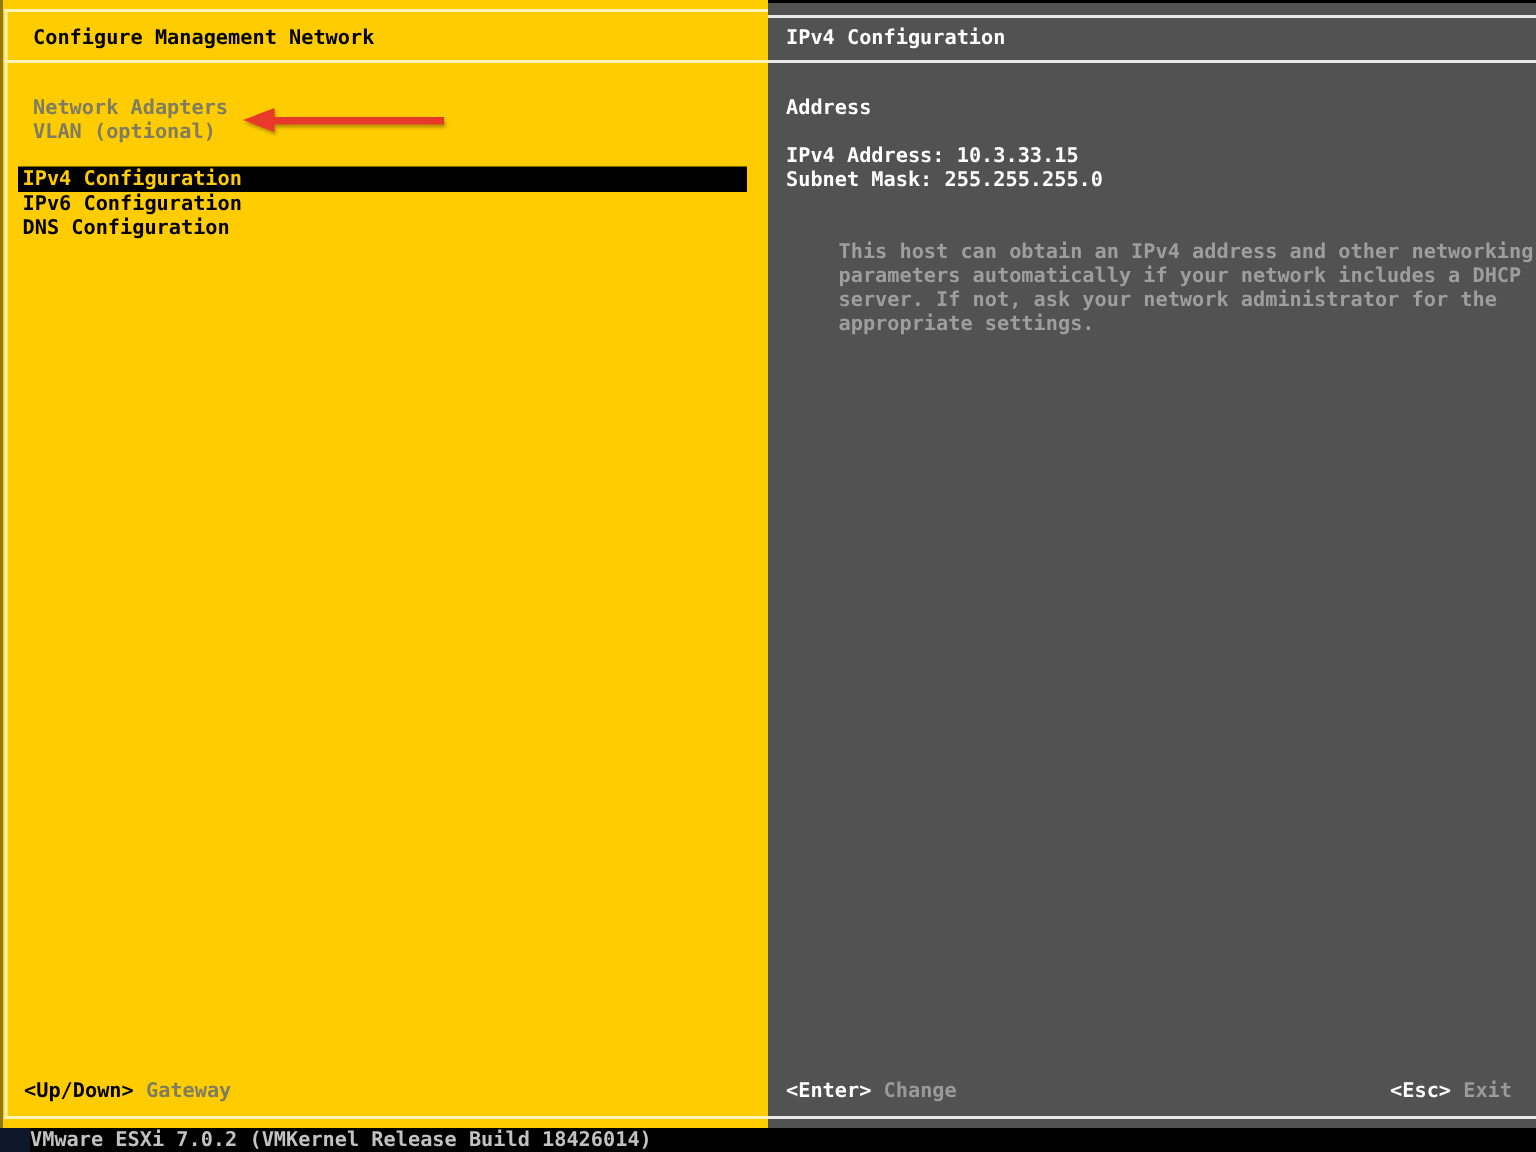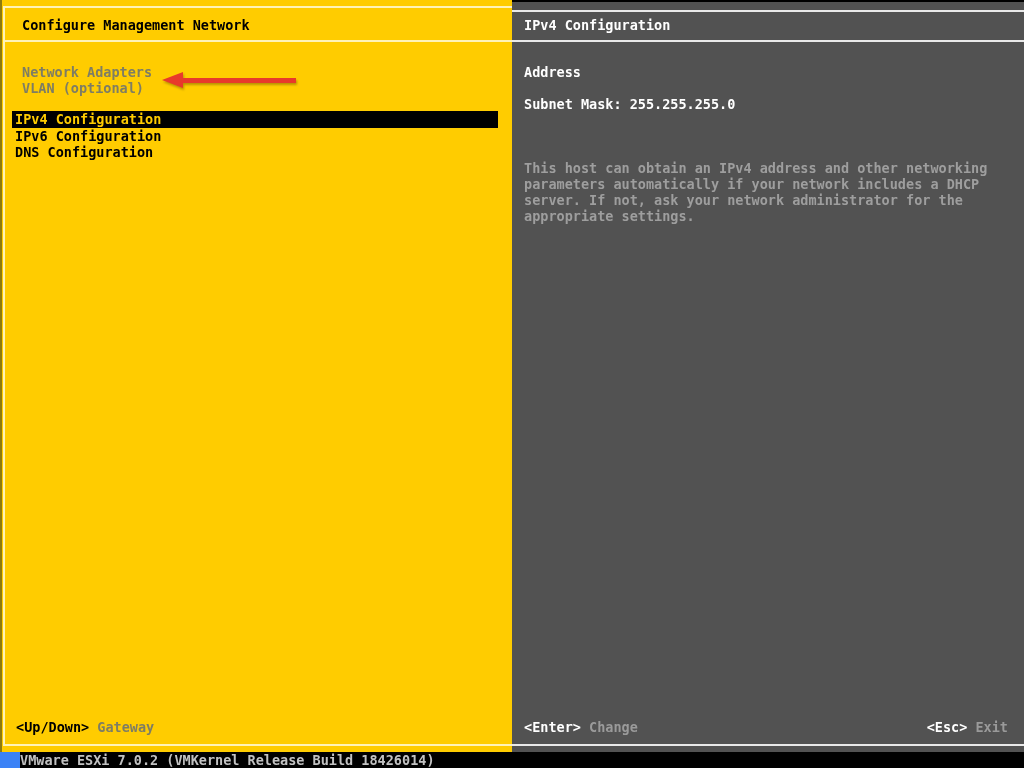--- a/index.html
+++ b/index.html
@@ -9,21 +9,21 @@
     width: 1024px;
     height: 768px;
     overflow: hidden;
     font-family: "DejaVu Sans Mono", "Liberation Mono", monospace;
     font-weight: bold;
   }
   #screen {
     position: relative;
     width: 1024px;
     height: 768px;
-    background: #3b82f6;
+    background: #0f172a;
     font-size: 13.5px;
     line-height: 16px;
     -webkit-font-smoothing: none;
   }
   
   .panel-left {
     position: absolute;
     left: 0; top: 0;
     width: 512px; height: 752px;
     background: var(--accent-yellow, #FFCC00);
@@ -120,21 +120,21 @@
   .cfg {
     position: absolute; left: 12px; top: 96px;
     color: #FFFFFF;
   }
   .cfg-line { height: 16px; line-height: 16px; white-space: pre; }
 
   .desc {
     position: absolute; left: 12px; top: 160px;
     color: #9E9E9E;
   }
-  .desc-line { height: 16px; line-height: 16px; white-space: pre; }
+  .desc-line { height: 16px; line-height: 16px; white-space: pre; margin-left: 35px; }
 
   .hint-enter {
     position: absolute; left: 12px; top: 719px;
     white-space: pre;
   }
   .hint-esc {
     position: absolute; right: 16px; top: 719px;
     white-space: pre;
   }
   .panel-right .key { color: #FFFFFF; }
@@ -185,20 +185,21 @@
   <div class="panel-right">
     <div class="r-top-black"></div>
     <div class="wl r-top-line"></div>
     <div class="wl r-title-sep"></div>
     <div class="wl r-bottom-line"></div>
 
     <div class="r-title">IPv4 Configuration</div>
     <div class="r-mode">Address</div>
 
     <div class="cfg">
+      <div class="cfg-line"><span>IPv4 Address: </span><span>10.3.33.15</span></div>
       <div class="cfg-line"><span>Subnet Mask: </span><span>255.255.255.0</span></div>
     </div>
 
     <div class="desc">
       <div class="desc-line">This host can obtain an IPv4 address and other networking</div>
       <div class="desc-line">parameters automatically if your network includes a DHCP</div>
       <div class="desc-line">server. If not, ask your network administrator for the</div>
       <div class="desc-line">appropriate settings.</div>
     </div>
 

